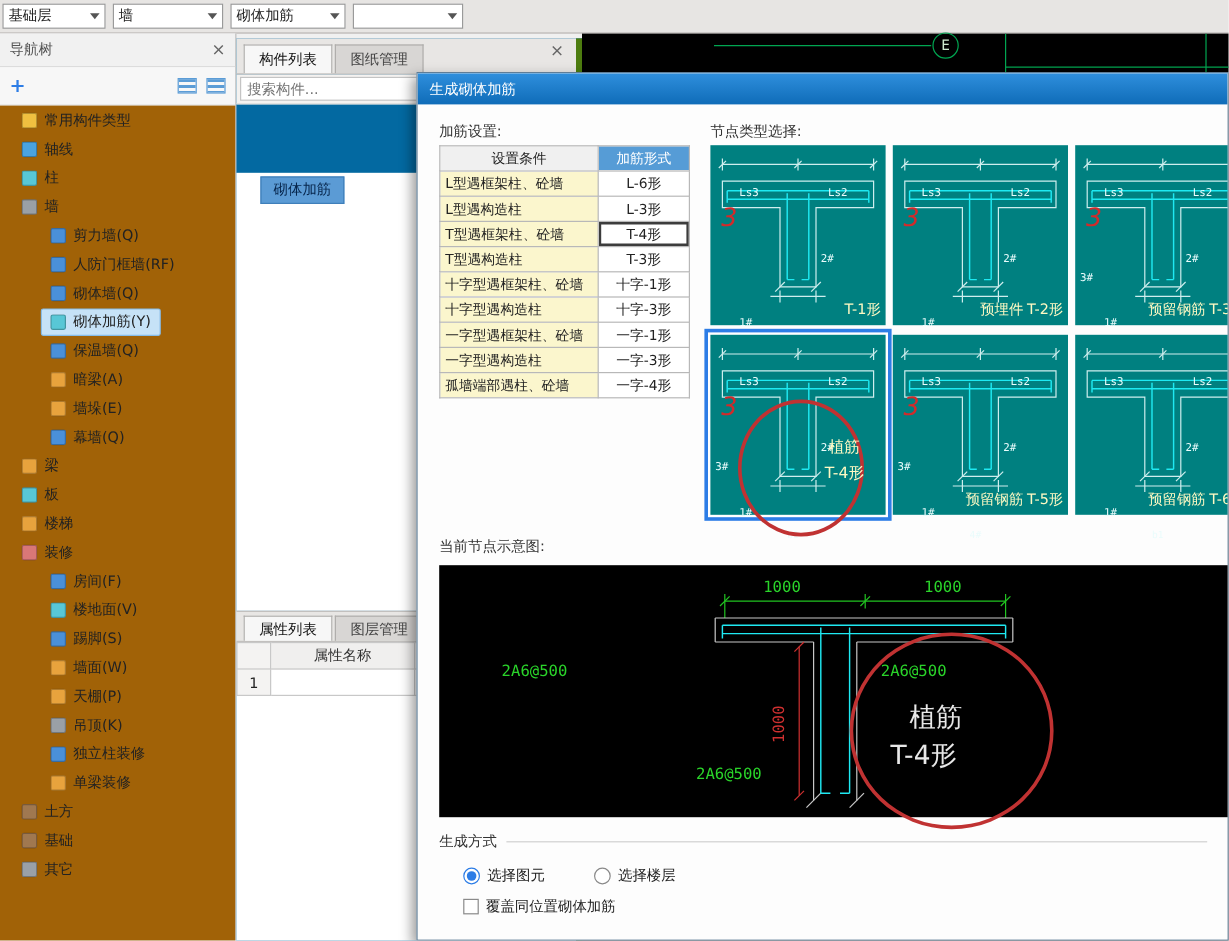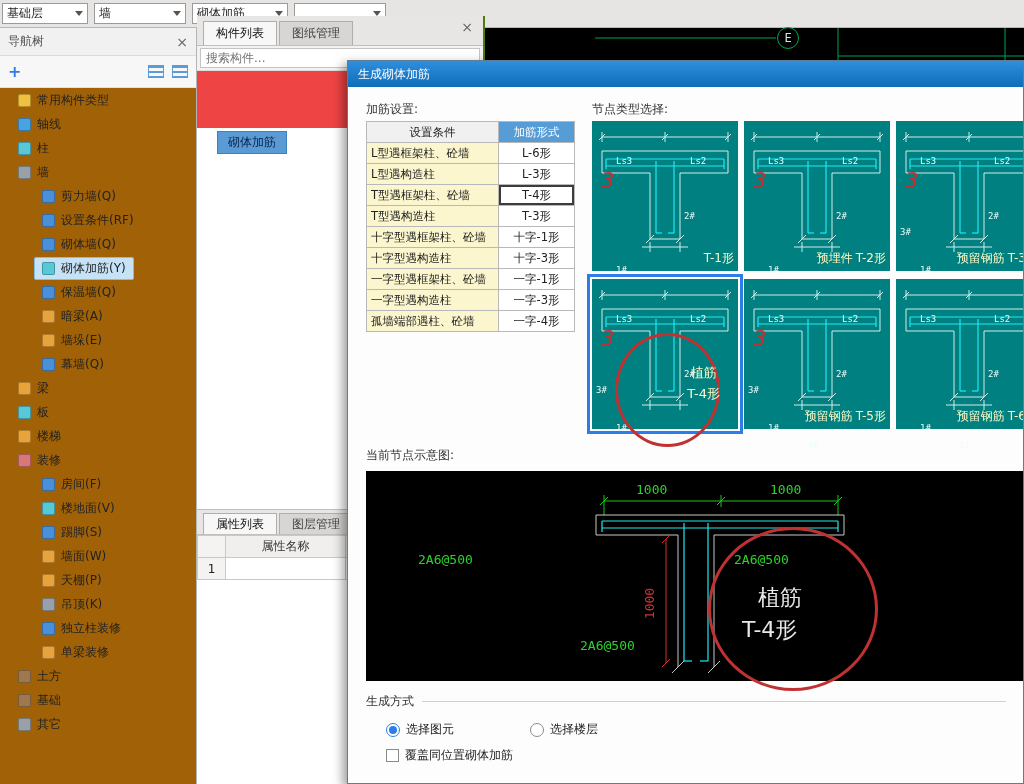--- a/index.html
+++ b/index.html
@@ -27,22 +27,22 @@
   .nav-tools .spacer { flex:1; }
   .view-icon { width:16px; height:13px; border:1px solid #5b9cd6;
                background:repeating-linear-gradient(#5b9cd6 0 2px, transparent 2px 5px); }
   .nav-tree { position:absolute; left:0; right:0; top:60px; bottom:0; background:#a16207; overflow:hidden; }
   .nav-item { height:24px; display:flex; align-items:center; }
   .pill { display:inline-flex; align-items:center; gap:6px; padding:2px 7px; border:1px solid transparent; border-radius:2px; }
   .pill.selected { background:#c6e2f7; border-color:#86bce8; }
   .comp-icon { width:13px; height:13px; border-radius:2px; border:1px solid rgba(0,0,0,.25); flex:none; }
 
   
-  .mid-panel { position:absolute; left:197px; top:16px; width:288px; bottom:0; background:#ef4444;
-               border-right:2px solid #4d7c0f; }
+  .mid-panel { position:absolute; left:197px; top:32px; width:288px; bottom:0; background:#0369a1;
+               border-right:5px solid #4d7c0f; }
   .tab-row { height:30px; display:flex; align-items:flex-end; background:#e8e6e4; padding-left:6px; position:relative;
              border-bottom:1px solid #c2c0be; }
   .tab { height:24px; padding:0 12px; display:flex; align-items:center; background:#d8d6d4;
          border:1px solid #b0aeac; border-bottom:none; margin-right:2px; color:#444; }
   .tab.active { background:#f7f7f7; color:#111; }
   .tab-row .close-x { position:absolute; right:10px; top:4px; }
   .tool-row { height:28px; display:flex; align-items:center; gap:8px; padding:0 8px;
               background:#f4f2f0; border-bottom:1px solid #ddd; }
   .tbtn { display:flex; align-items:center; gap:4px; color:#333; }
   .tbtn.disabled { color:#a0a0a0; }
@@ -115,21 +115,21 @@
   .c-reb-left { left:52px; top:82px; }   .c-reb-right { left:368px; top:82px; }
   .c-reb-bottom { left:214px; top:168px; }
   .c-dim-vert { left:268px; top:126px; color:#d03030; transform:rotate(-90deg); transform-origin:center; }
   .c-note1 { position:absolute; left:392px; top:112px; color:#e8e8e8; font-size:22px; }
   .c-note2 { position:absolute; left:376px; top:144px; color:#e8e8e8; font-size:22px; }
   .c-ellipse { position:absolute; left:342px; top:56px; width:170px; height:164px; border:3px solid #c03232;
                border-radius:50%; pointer-events:none; }
 
   .genbox { position:absolute; left:18px; top:632px; width:640px; display:flex; align-items:center; gap:8px; color:#333; }
   .genline { flex:1; height:1px; background:#d0d0d0; }
-  .gen-radios { position:absolute; left:38px; top:660px; display:flex; gap:76px; align-items:center; }
+  .gen-radios { position:absolute; left:38px; top:660px; display:flex; gap:41px; align-items:center; }
   .radio, .check-row { display:flex; align-items:center; gap:6px; color:#222; }
   .radio-dot { width:14px; height:14px; border:1px solid #8a8a8a; border-radius:50%; background:#fff; flex:none; }
   .radio-dot.on { border-color:#2d7de6; }
   .radio-dot.on::after { content:''; display:block; width:8px; height:8px; border-radius:50%; background:#2d7de6; margin:2px; }
   .check-row { position:absolute; left:38px; top:686px; }
   .checkbox { width:13px; height:13px; border:1px solid #8a8a8a; background:#fff; flex:none; }
 </style>
 </head>
 <body>
 
@@ -206,21 +206,21 @@
   </div>
         <div class="nav-item" style="padding-left: 34px;">
     <span class="pill">
       <span class="comp-icon" style="background: rgb(74, 144, 217);"></span>
       <span>剪力墙(Q)</span>
     </span>
   </div>
         <div class="nav-item" style="padding-left: 34px;">
     <span class="pill">
       <span class="comp-icon" style="background: rgb(74, 144, 217);"></span>
-      <span>设置条件(RF)</span>
+      <span>人防门框墙(RF)</span>
     </span>
   </div>
         <div class="nav-item" style="padding-left: 34px;">
     <span class="pill">
       <span class="comp-icon" style="background: rgb(74, 144, 217);"></span>
       <span>砌体墙(Q)</span>
     </span>
   </div>
         <div class="nav-item" style="padding-left: 34px;">
     <span class="pill selected">

